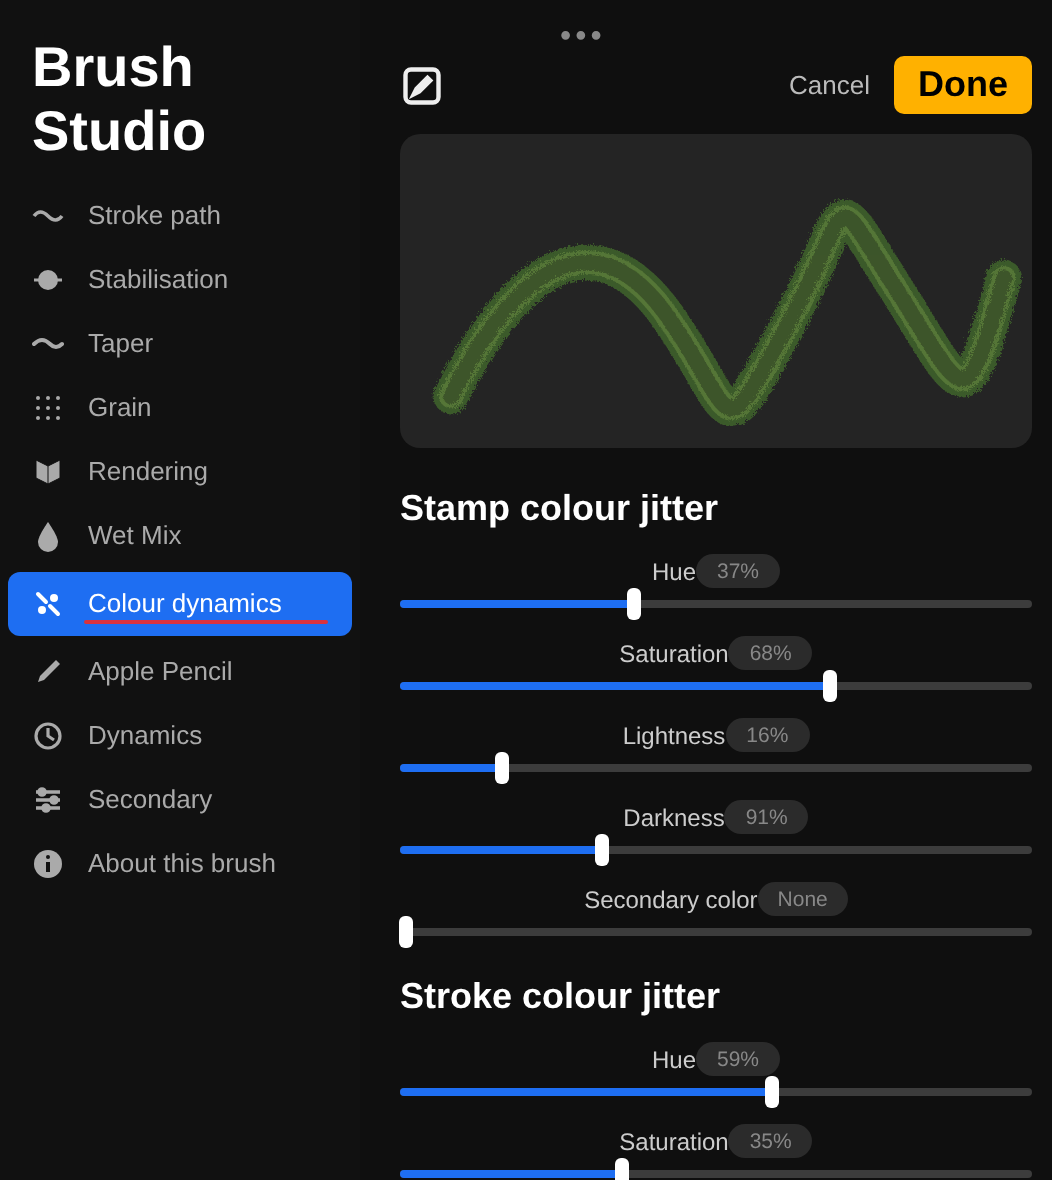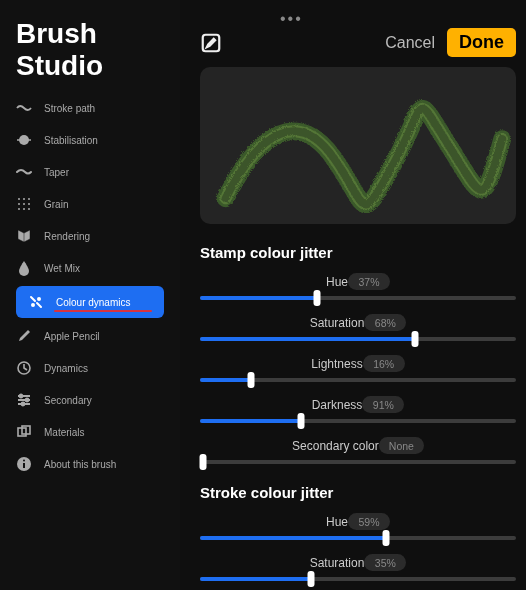--- a/index.html
+++ b/index.html
@@ -19,33 +19,33 @@
   flex-shrink: 0;
 }
 .sidebar-title {
   color: #fff;
   font-size: 28px;
   font-weight: 600;
   padding: 0 16px 10px;
 }
 .side-item {
   display: flex;
-  align-items: center;
+  align-items: flex-start;
   gap: 12px;
   padding: 8px 16px;
-  font-size: 10px;
+  font-size: 13px;
   color: #aaa;
   cursor: pointer;
   position: relative;
 }
 .side-item.active {
   background: #1E6EF2;
   color: #fff;
   border-radius: 6px;
-  margin: 2px 16px;
+  margin: 2px 4px;
   padding: 8px 12px;
 }
 .side-item.active .underline {
   position: absolute;
   left: 38px;
   right: 12px;
   bottom: 6px;
   height: 2px;
   background: #d9333f;
   border-radius: 1px;
@@ -63,21 +63,21 @@
   align-items: center;
   margin-bottom: 10px;
 }
 .ellipsis { color:#888; margin-left:80px; font-size:16px; letter-spacing:2px; }
 .edit-btn {
   width: 22px; height: 22px;
   display: flex; align-items: center; justify-content: center;
   color: #eee;
 }
 .spacer { flex: 1; }
-.cancel-btn { color: #bbb; font-size: 16px; margin-right: 12px; cursor: pointer; }
+.cancel-btn { color: #bbb; font-size: 13px; margin-right: 12px; cursor: pointer; }
 .done-btn {
   background: #FFB100;
   color: #000;
   font-size: 18px;
   font-weight: 600;
   padding: 4px 12px;
   border-radius: 5px;
   cursor: pointer;
 }
 
@@ -88,21 +88,21 @@
   border-radius: 10px;
   display: flex;
   align-items: center;
   justify-content: center;
   overflow: hidden;
 }
 .preview svg { width: 100%; height: 100%; }
 
 .section-title {
   color: #fff;
-  font-size: 15px;
+  font-size: 18px;
   font-weight: 600;
   margin: 20px 0 12px;
 }
 
 .slider-row { margin-bottom: 14px; }
 .slider-head {
   display: flex;
   align-items: center;
   justify-content: center;
   margin-bottom: 6px;
@@ -244,29 +244,20 @@
       <svg viewBox="0 0 16 16" stroke="#aaa" stroke-width="1.8">
           <path d="M2 4H14M2 8H14M2 12H14"></path>
           <circle cx="5" cy="4" r="1.5" fill="#aaa"></circle>
           <circle cx="11" cy="8" r="1.5" fill="#aaa"></circle>
           <circle cx="7" cy="12" r="1.5" fill="#aaa"></circle>
         </svg>
     </span>
     <span>Secondary</span>
   </div>
 
-  <div class="side-item">
-    <span class="side-icon">
-      <svg viewBox="0 0 16 16" fill="none" stroke="#aaa" stroke-width="1.6">
-          <rect x="2" y="4" width="8" height="8"></rect>
-          <rect x="6" y="2" width="8" height="8"></rect>
-        </svg>
-    </span>
-    <span>Materials</span>
-  </div>
 
   <div class="side-item">
     <span class="side-icon">
       <svg viewBox="0 0 16 16" fill="#aaa">
           <circle cx="8" cy="8" r="7"></circle>
           <rect x="7" y="7" width="2" height="5" fill="#111"></rect>
           <circle cx="8" cy="4.5" r="1" fill="#111"></circle>
         </svg>
     </span>
     <span>About this brush</span>

